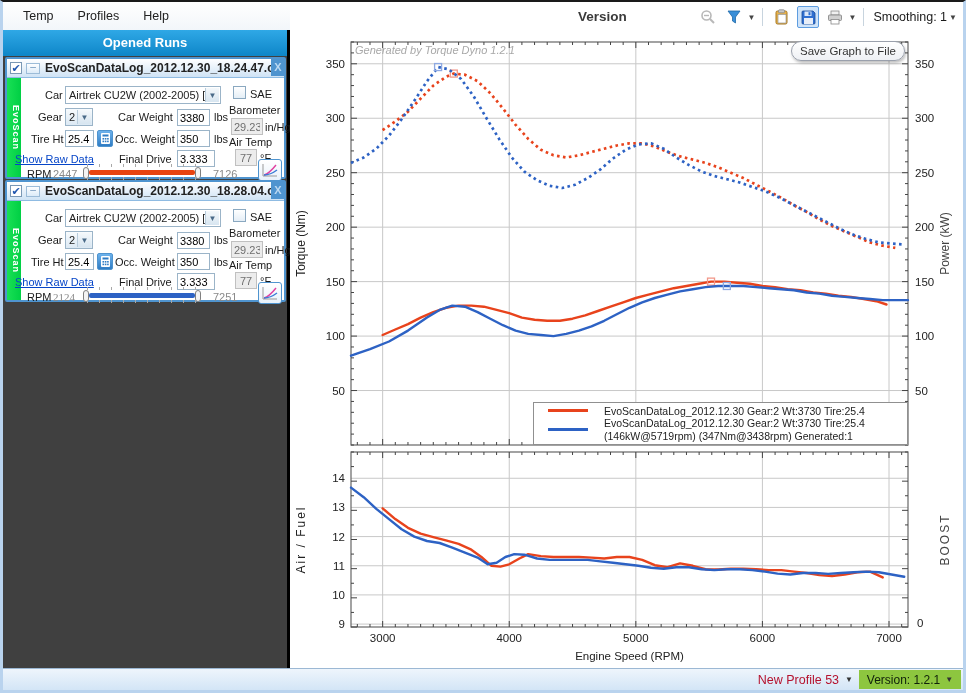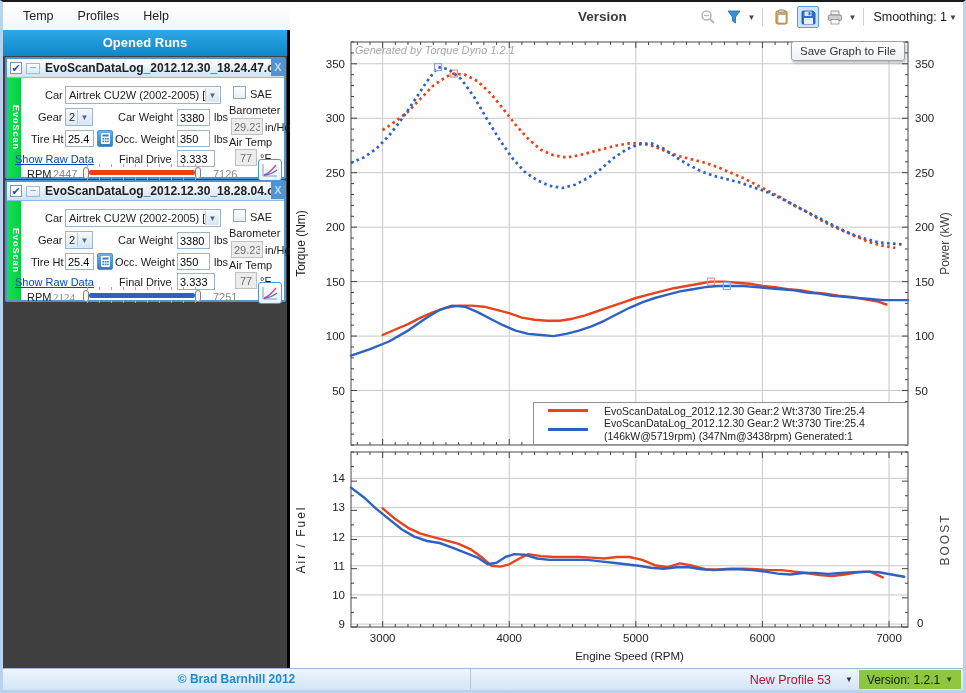--- a/index.html
+++ b/index.html
@@ -63,38 +63,38 @@
   
   #main { position:absolute; left:290px; top:0; width:670px; height:668px; background:#fff; }
   #chart-title { position:absolute; left:285px; top:7px; font-weight:bold; font-size:13.5px; color:#3a3a3a; }
   #toolbar { position:absolute; right:6px; top:3px; height:24px; display:flex; align-items:center; gap:5px; }
   .tb-btn { width:22px; height:22px; display:flex; align-items:center; justify-content:center; border-radius:2px; cursor:pointer; }
   .tb-btn.active { border:1px solid #5e9de0; background:#cfe4fa; }
   .tb-sep { width:1px; height:18px; background:#c8d4de; margin:0 2px; }
   .tb-arrow { font-size:8px; color:#444; margin-left:-3px; }
   #smoothing { font-size:12.5px; color:#1a1a1a; margin-left:2px; cursor:pointer; }
   #tooltip { position:absolute; left:498px; top:39px; padding:3px 8px; font-size:11.5px; color:#333;
-    background:linear-gradient(#ffffff,#eef0f4); border:1px solid #9aa0ac; border-radius:3px;
+    background:linear-gradient(#ffffff,#eef0f4); border:1px solid #9aa0ac; border-radius:10px;
     box-shadow:1px 2px 3px rgba(0,0,0,.25); z-index:30; }
   
   #chart-top { position:absolute; left:0; top:30px; width:670px; height:415px; }
   #chart-bottom { position:absolute; left:0; top:447px; width:670px; height:221px; }
   #gen-note { position:absolute; left:62px; top:12px; font-size:11px; font-style:italic; color:#a8a8a8; z-index:5; }
   #legend { position:absolute; right:55px; bottom:2px; width:375px; background:#fff; border:1px solid #909090; z-index:6;
     padding:2px 0; }
   .legend-entry { display:flex; align-items:center; }
   .legend-swatch { width:40px; height:3px; margin:0 16px 0 14px; flex:none; }
   .legend-text { font-size:10.5px; line-height:12.5px; color:#222; white-space:nowrap; }
   svg text { font-family:"Liberation Sans",sans-serif; }
   
   #statusbar { position:absolute; left:0; bottom:0; width:960px; height:22px;
     background:linear-gradient(#eef5fc,#d3e5f6); border-top:1px solid #9cb8d4; }
   #footer-cell { position:absolute; left:0; top:0; width:468px; height:100%; border-right:1px solid #b4c8dc;
     text-align:center; line-height:21px; color:#1d8ad2; font-weight:bold; font-size:12px; }
-  #profile-box { position:absolute; right:110px; top:0; height:100%; display:flex; align-items:center; gap:14px;
+  #profile-box { position:absolute; right:110px; top:0; height:100%; display:flex; align-items:center; gap:6px;
     color:#b5122e; font-size:12.5px; cursor:pointer;text-align:center; }
   #version-box { position:absolute; right:2px; top:1px; height:19px; width:102px; background:#8dc63f;
     display:flex; align-items:center; justify-content:center; gap:5px; font-size:12px; color:#10200a; cursor:pointer; }
   .drop-caret { font-size:8px; color:#333; }
 </style>
 </head>
 <body>
 
 <div id="menubar">
   <span class="menu-item">Temp</span>
@@ -662,21 +662,20 @@
         <text x="336.5" y="211" font-size="11.5" fill="#222" text-anchor="middle">Engine Speed (RPM)</text>
         <text x="12" y="90.5" font-size="12" fill="#222" text-anchor="middle" letter-spacing="2" transform="rotate(-90 12 90.5)">Air / Fuel</text>
         <text x="656" y="90.5" font-size="12" fill="#444" text-anchor="middle" letter-spacing="2" transform="rotate(-90 656 90.5)">BOOST</text>
         <text x="624" y="178.08333333333334" font-size="11.5" fill="#222" text-anchor="start">0</text>
         <path d="M89.6,59.3 L102.3,70.1 L115.0,78.8 L127.6,84.7 L140.3,88.2 L152.9,91.4 L165.6,94.9 L178.3,100.7 L188.4,108.0 L198.5,116.8 L207.4,117.6 L216.2,115.3 L226.4,109.5 L235.2,105.1 L247.9,107.1 L260.5,108.0 L273.2,108.0 L285.9,108.0 L298.5,108.6 L311.2,109.5 L323.8,108.0 L336.5,108.0 L349.2,110.9 L361.8,116.2 L374.5,118.2 L387.1,114.4 L399.8,116.8 L412.5,120.2 L425.1,120.5 L437.8,119.7 L450.4,119.7 L463.1,120.2 L475.8,121.1 L488.4,121.1 L501.1,122.6 L513.7,124.0 L526.4,126.1 L539.0,127.0 L551.7,125.5 L564.4,123.2 L577.0,122.6 L589.7,128.4" fill="none" stroke="#e8431c" stroke-width="2.4" stroke-linejoin="round" stroke-linecap="round"></path>
         <path d="M58.0,38.6 L70.7,48.2 L83.3,59.9 L96.0,70.1 L108.6,80.3 L121.3,87.6 L134.0,92.0 L146.6,94.0 L159.3,98.7 L171.9,103.6 L184.6,108.6 L194.7,115.3 L203.6,113.8 L212.4,108.0 L221.3,105.1 L231.4,105.7 L244.1,109.5 L256.7,110.9 L269.4,110.9 L282.1,110.9 L294.7,110.9 L307.4,112.4 L320.0,113.8 L332.7,115.3 L345.4,116.8 L358.0,118.8 L370.7,119.7 L383.3,118.2 L396.0,118.2 L408.7,120.2 L421.3,121.1 L434.0,120.2 L446.6,120.2 L459.3,121.1 L472.0,122.6 L484.6,124.6 L497.3,125.5 L509.9,124.0 L522.6,124.0 L535.2,124.9 L547.9,124.0 L560.6,123.2 L573.2,122.6 L585.9,123.2 L598.5,125.5 L611.2,127.8" fill="none" stroke="#2d62c4" stroke-width="2.4" stroke-linejoin="round" stroke-linecap="round"></path>
       </svg></div>
 </div>
 
 <div id="statusbar">
-  <div id="footer-cell">© Brad Barnhill 2012</div>
   <div id="profile-box">
     <span>New Profile 53</span>
     <span class="drop-caret">▼</span>
   </div>
   <div id="version-box">
     <span>Version: 1.2.1</span>
     <span class="drop-caret">▼</span>
   </div>
 </div>
 

